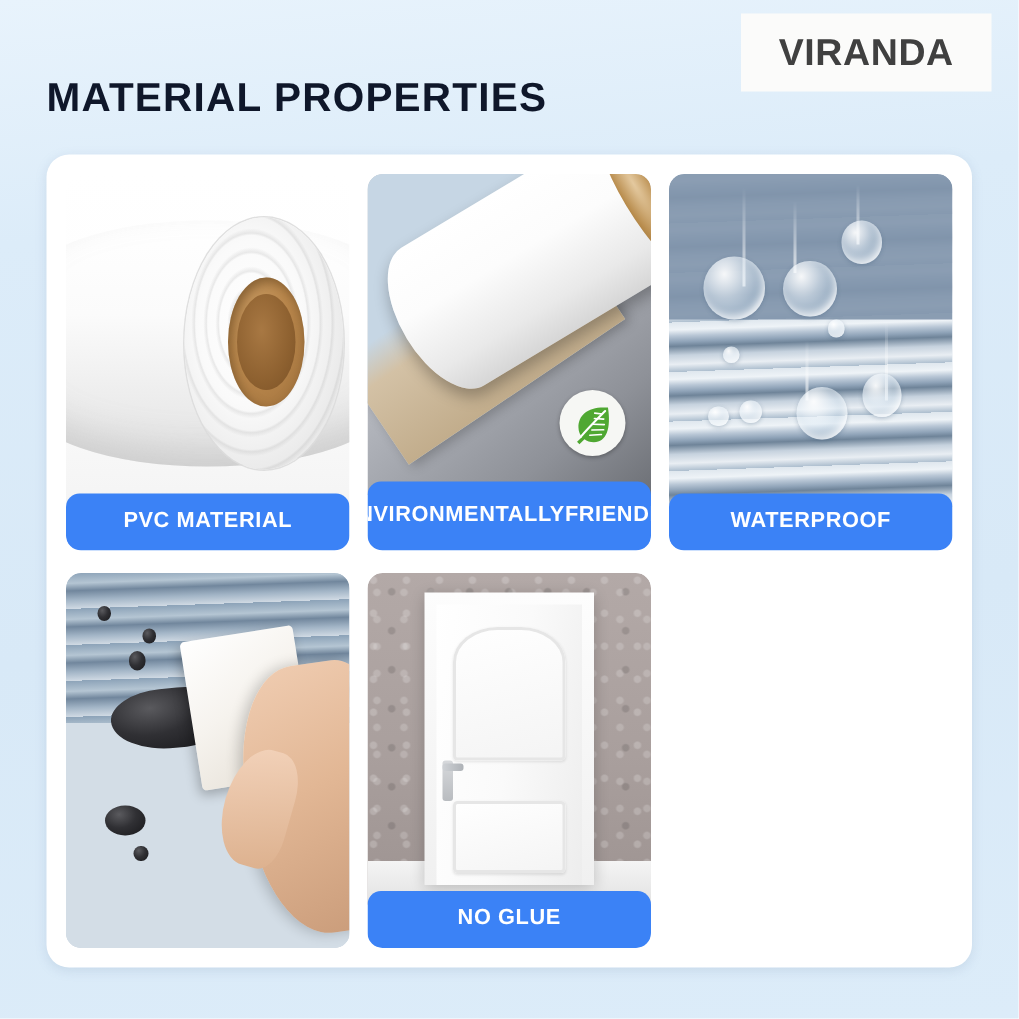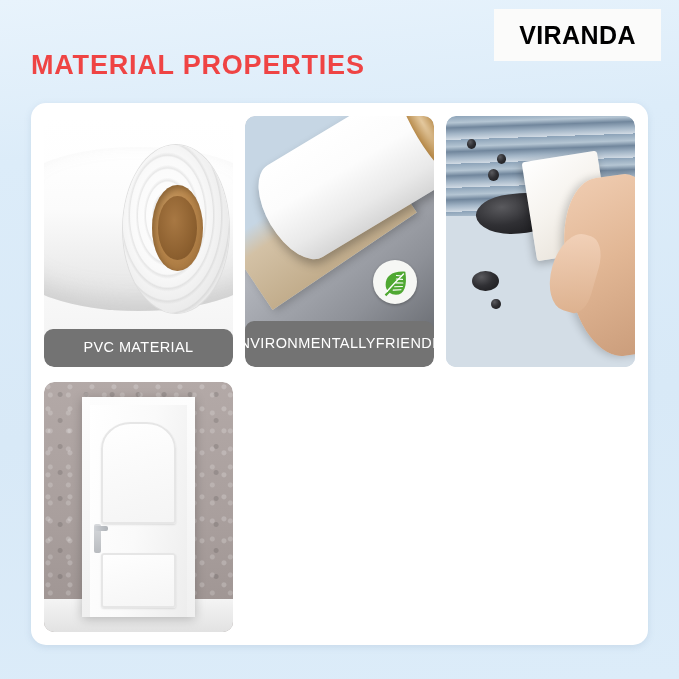--- a/index.html
+++ b/index.html
@@ -18,40 +18,40 @@
   }
 
   
   .page-title {
     position: absolute;
     left: 31px;
     top: 50px;
     font-size: 27px;
     font-weight: bold;
     letter-spacing: 0.8px;
-    color: #ef4444;
+    color: #0f172a;
     white-space: nowrap;
   }
 
   .logo-box {
     position: absolute;
     right: 18px;
     top: 9px;
     width: 167px;
     height: 52px;
     background: #fbfbfa;
     display: flex;
     align-items: center;
     justify-content: center;
   }
   .logo-text {
     font-size: 25px;
     font-weight: bold;
     letter-spacing: 0.4px;
-    color: #000000;
+    color: #404040;
   }
 
   
   .card {
     position: absolute;
     left: 31px;
     top: 103px;
     width: 617px;
     height: 542px;
     background: #ffffff;
@@ -81,32 +81,32 @@
 
   .tile-image {
     position: relative;
     flex: 1 1 auto;
     overflow: hidden;
     border-radius: 10px 10px 0 0;
   }
 
   .tile-label {
     flex: 0 0 38px;
-    background: #737373;
+    background: #3b82f6;
     border-radius: 9px;
     margin-top: -9px;
     position: relative;
     z-index: 4;
     display: flex;
     align-items: center;
     justify-content: center;
     text-align: center;
     color: #ffffff;
     font-size: 14.5px;
-    font-weight: normal;
+    font-weight: bold;
     letter-spacing: 0.4px;
     line-height: 1.08;
     padding: 0 4px;
   }
   .tile-label.two-line { flex-basis: 46px; font-size: 14.5px; }
 
   
   .img-pvc { background: linear-gradient(180deg,#ffffff 0%, #fdfdfd 55%, #f4f4f4 100%); }
   .pvc-roll-body {
     position: absolute;
@@ -444,20 +444,41 @@
         </div>
       </div>
       <div class="tile-label two-line">
         <span>ENVIRONMENTALLY</span>
           <br>
         <span>FRIENDLY</span>
       </div>
     </div>
 
 
+    <div class="tile">
+      <div class="tile-image img-water">
+        <div class="water-wood"></div>
+        <div class="water-wood-top"></div>
+        <div class="trail" style="left:26%; top:4%;  height:30%;"></div>
+        <div class="trail" style="left:44%; top:8%;  height:22%;"></div>
+        <div class="trail" style="left:66%; top:3%;  height:18%;"></div>
+        <div class="trail" style="left:76%; top:44%; height:24%;"></div>
+        <div class="trail" style="left:48%; top:50%; height:18%;"></div>
+        <div class="drop" style="left:12%; top:25%; width:22%; height:19%;"></div>
+        <div class="drop" style="left:40%; top:26%; width:19%; height:17%;"></div>
+        <div class="drop" style="left:61%; top:14%; width:14%; height:13%;"></div>
+        <div class="drop" style="left:45%; top:64%; width:18%; height:16%;"></div>
+        <div class="drop" style="left:68%; top:60%; width:14%; height:13%;"></div>
+        <div class="drop" style="left:14%; top:70%; width:7%;  height:6%;"></div>
+        <div class="drop" style="left:25%; top:68%; width:8%;  height:7%;"></div>
+        <div class="drop" style="left:19%; top:52%; width:6%;  height:5%;"></div>
+        <div class="drop" style="left:56%; top:44%; width:6%;  height:5%;"></div>
+      </div>
+      <div class="tile-label">WATERPROOF</div>
+    </div>
 
     <div class="tile">
       <div class="tile-image img-clean">
         <div class="clean-wood"></div>
         <div class="clean-wood-top"></div>
         <div class="stain" style="left:16%; top:31%; width:40%; height:16%; border-radius:50% 44% 40% 60%; transform:rotate(-6deg);"></div>
         <div class="stain" style="left:14%; top:62%; width:14%; height:8%;"></div>
         <div class="stain" style="left:24%; top:73%; width:5%;  height:4%;"></div>
         <div class="stain" style="left:11%; top:9%;  width:5%;  height:4%;"></div>
         <div class="stain" style="left:27%; top:15%; width:5%;  height:4%;"></div>
@@ -475,16 +496,17 @@
         <div class="door-wall"></div>
         <div class="door-skirting"></div>
         <div class="door-frame">
           <div class="door-leaf">
             <div class="door-panel top"></div>
             <div class="door-panel bottom"></div>
             <div class="door-handle"></div>
           </div>
         </div>
       </div>
+      <div class="tile-label">NO GLUE</div>
     </div>
 
   </div>
 </div>
 
 </body></html>

